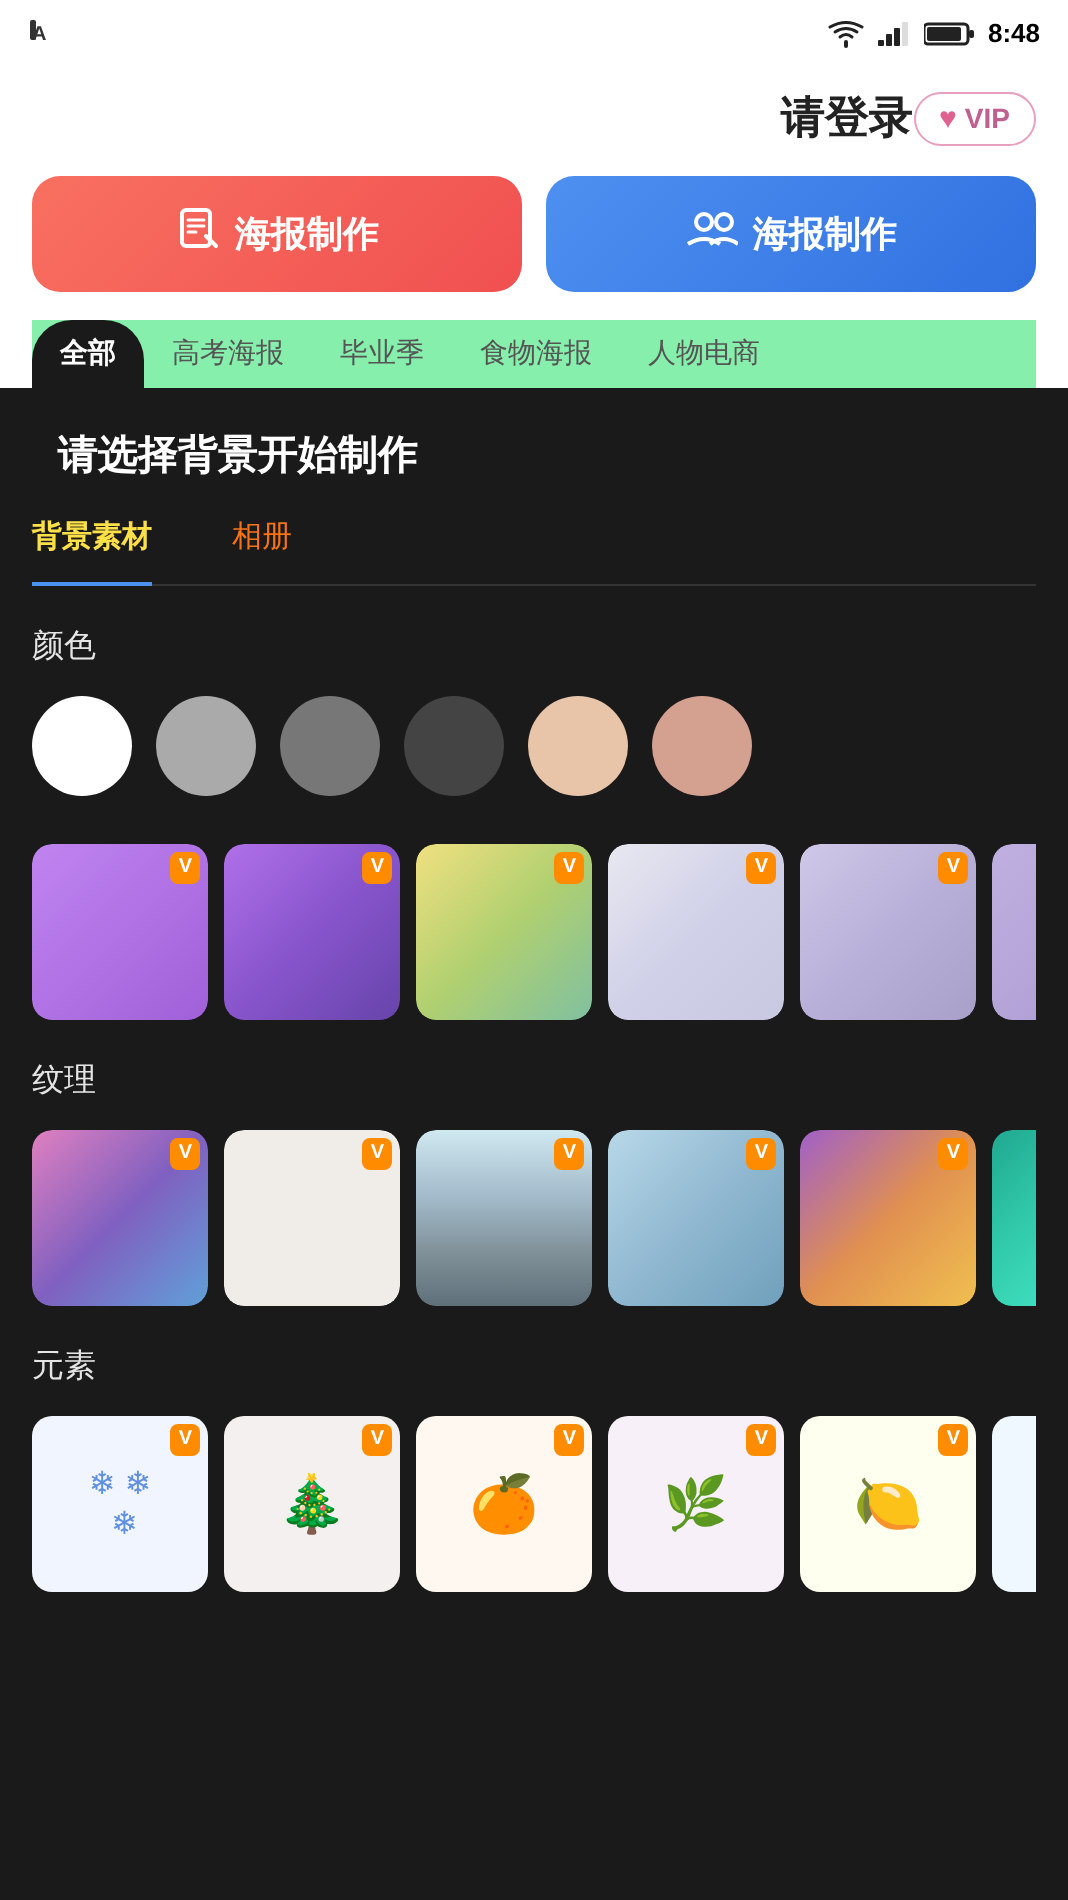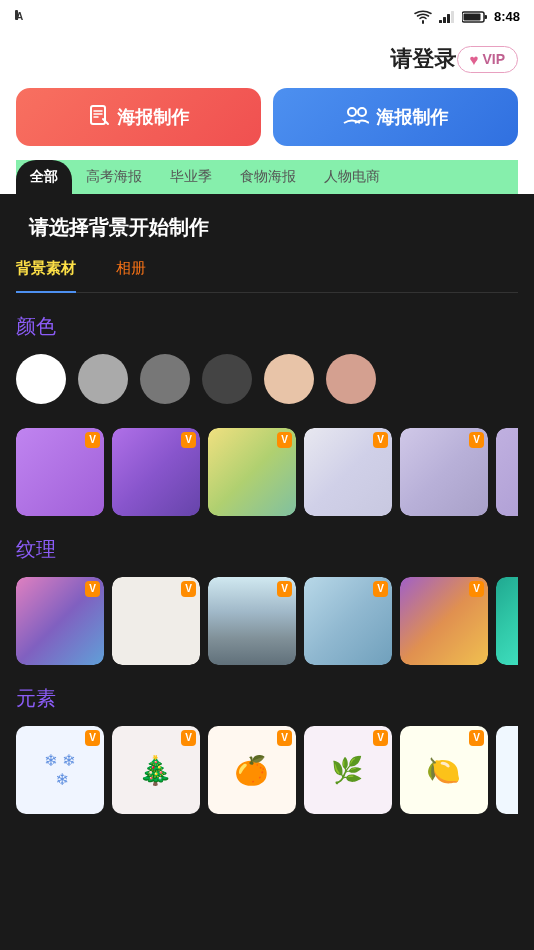--- a/index.html
+++ b/index.html
@@ -150,22 +150,22 @@
     }
     .sub-tab.active {
       color: #fde047;
       font-weight: 600;
       border-bottom: 2px solid #4d90f0;
       margin-bottom: -9px;
     }
 
     
     .section-label {
-      font-size: 20px;
-      color: #8b5cf6;
+      font-size: 16px;
+      color: #e5e5e5;
       margin-bottom: 14px;
       margin-top: 4px;
     }
 
     
     .color-swatches {
       display: flex;
       gap: 12px;
       margin-bottom: 24px;
       align-items: center;

